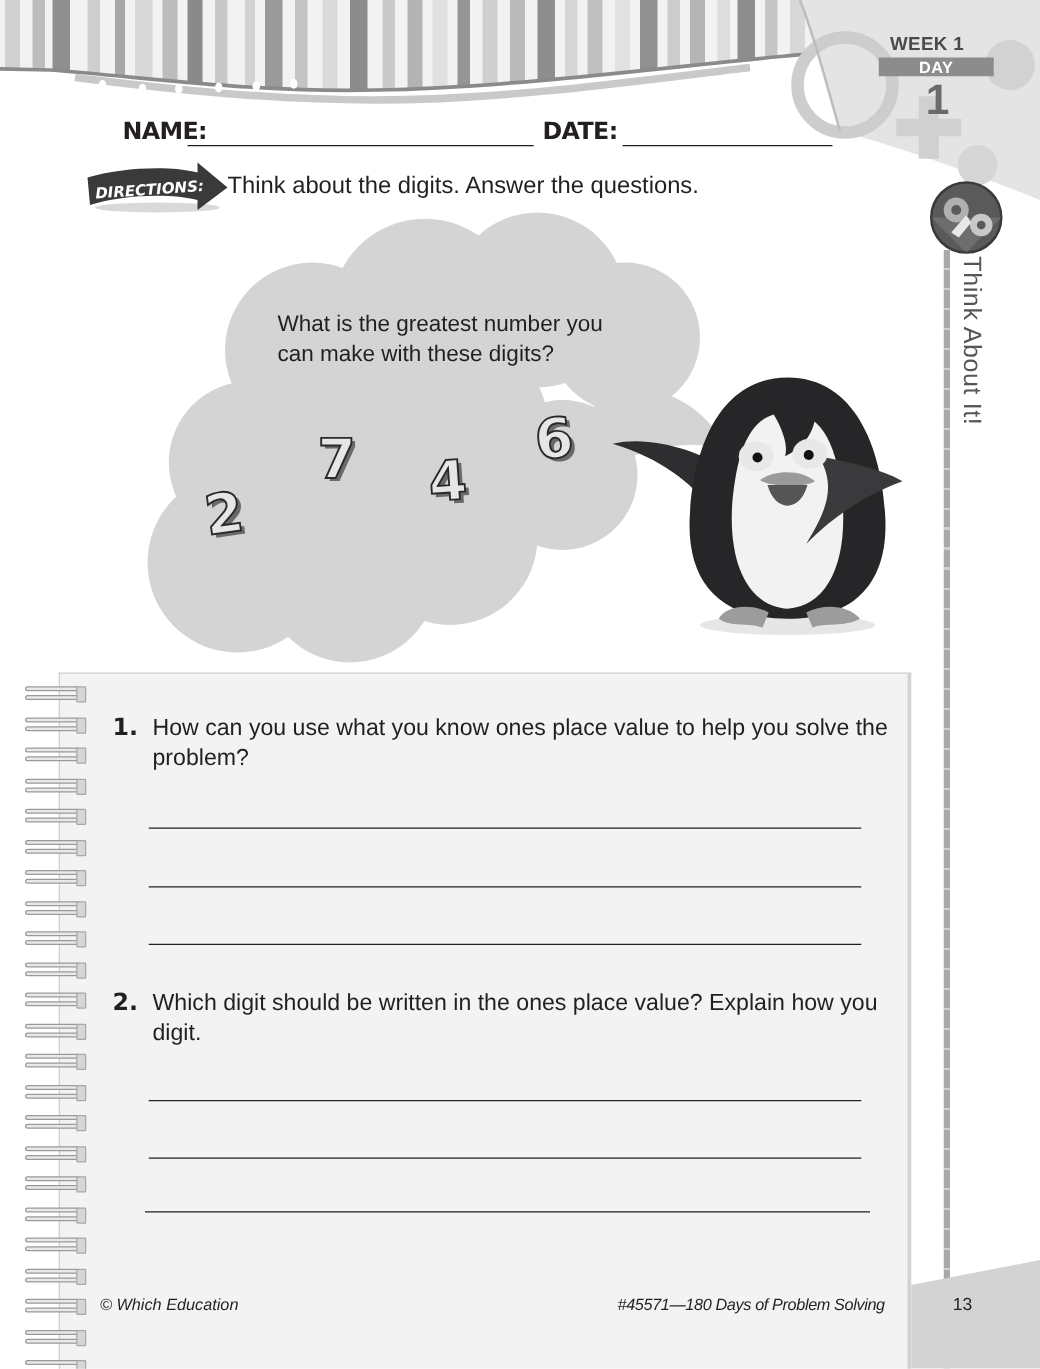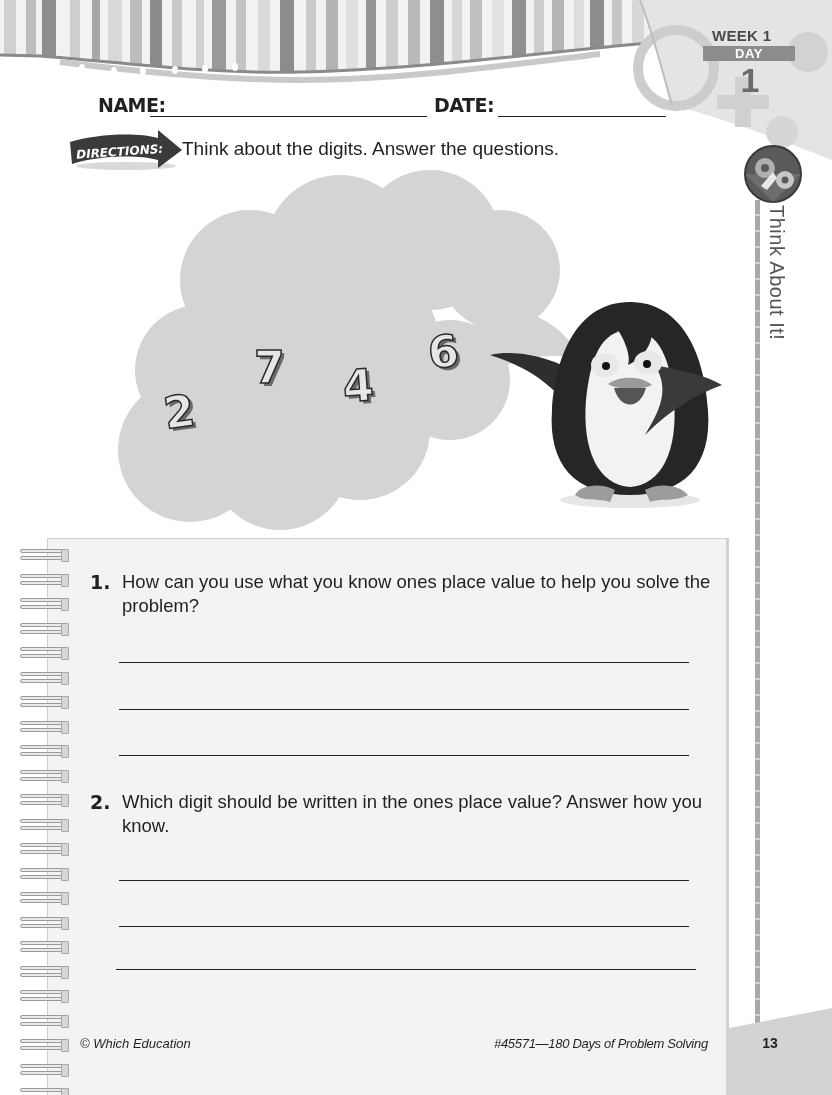--- a/index.html
+++ b/index.html
@@ -58,21 +58,21 @@
   .q-num { position: absolute; left: 0; top: 0; font-family: "DejaVu Sans", sans-serif; font-weight: bold; font-size: 19px; }
   .q-text { position: absolute; left: 32px; top: 0; width: 590px; }
   .answer-line { position: absolute; height: 1px; background: #231f20; }
 
   .footer-left { position: absolute; left: 80px; top: 1036px; font-family: "Liberation Sans Narrow", "Liberation Sans", sans-serif;
     font-style: italic; font-size: 13px; color: #231f20; }
   .footer-right { position: absolute; left: 494px; top: 1036px; font-style: italic; font-size: 13px; color: #231f20; letter-spacing: -0.3px; }
 
   .page-tab { position: absolute; left: 729px; top: 1000px; width: 103px; height: 95px; }
   .page-number { position: absolute; left: 750px; top: 1035px; width: 40px; text-align: center;
-    font-weight: bold; font-size: 14px; color: #231f20; }
+    font-weight: normal; font-size: 14px; color: #231f20; }
 </style>
 </head>
 <body>
 
 <svg class="banner" viewBox="0 0 832 100" preserveAspectRatio="none">
   <defs>
     <clipPath id="bannerClip">
       <path d="M0 0 H660 V42 C560 50 420 70 300 72 C200 74 120 62 40 56 L0 55 Z"></path>
     </clipPath>
   </defs>
@@ -157,20 +157,22 @@
     <circle cx="90" cy="210" r="65"></circle>
     <circle cx="80" cy="290" r="72"></circle>
     <circle cx="170" cy="300" r="70"></circle>
     <circle cx="250" cy="270" r="70"></circle>
     <circle cx="340" cy="220" r="60"></circle>
     <circle cx="230" cy="190" r="100"></circle>
     <path d="M360 150 C420 140 460 170 470 200 C440 190 410 200 380 210 Z"></path>
   </g>
 </svg>
 <div class="cloud-question">
+  <div>What is the greatest number you</div>
+  <div>can make with these digits?</div>
 </div>
 <span class="digit" style="left:164px; top:386px; transform:rotate(-8deg);">2</span>
 <span class="digit" style="left:254px; top:342px;">7</span>
 <span class="digit" style="left:343px; top:360px; transform:rotate(-4deg);">4</span>
 <span class="digit" style="left:428px; top:326px; transform:rotate(-6deg);">6</span>
 
 <svg class="penguin" viewBox="0 0 260 240">
   <ellipse cx="150" cy="210" rx="70" ry="8" fill="#e6e6e6"></ellipse>
 
   <path d="M10 65 C40 58 80 70 110 90 L100 140 C90 110 60 80 10 65 Z" fill="#2e2e30"></path>
@@ -328,21 +330,21 @@
 <div class="question" style="top:570px;">
   <span class="q-num">1.</span>
   <span class="q-text">How can you use what you know ones place value to help you solve the problem?</span>
 </div>
 <div class="answer-line" style="left:119px; top:662px; width:570px;"></div>
 <div class="answer-line" style="left:119px; top:709px; width:570px;"></div>
 <div class="answer-line" style="left:119px; top:755px; width:570px;"></div>
 
 <div class="question" style="top:790px;">
   <span class="q-num">2.</span>
-  <span class="q-text">Which digit should be written in the ones place value? Answer how you know.</span>
+  <span class="q-text">Which digit should be written in the ones place value? Explain how you digit.</span>
 </div>
 <div class="answer-line" style="left:119px; top:880px; width:570px;"></div>
 <div class="answer-line" style="left:119px; top:926px; width:570px;"></div>
 <div class="answer-line" style="left:116px; top:969px; width:580px;"></div>
 
 <div class="footer-left">© Which Education</div>
 <div class="footer-right">#45571—180 Days of Problem Solving</div>
 <svg class="page-tab" viewBox="0 0 103 95">
   <path d="M0 28 L103 8 L103 95 L0 95 Z" fill="#d3d3d3"></path>
 </svg>

